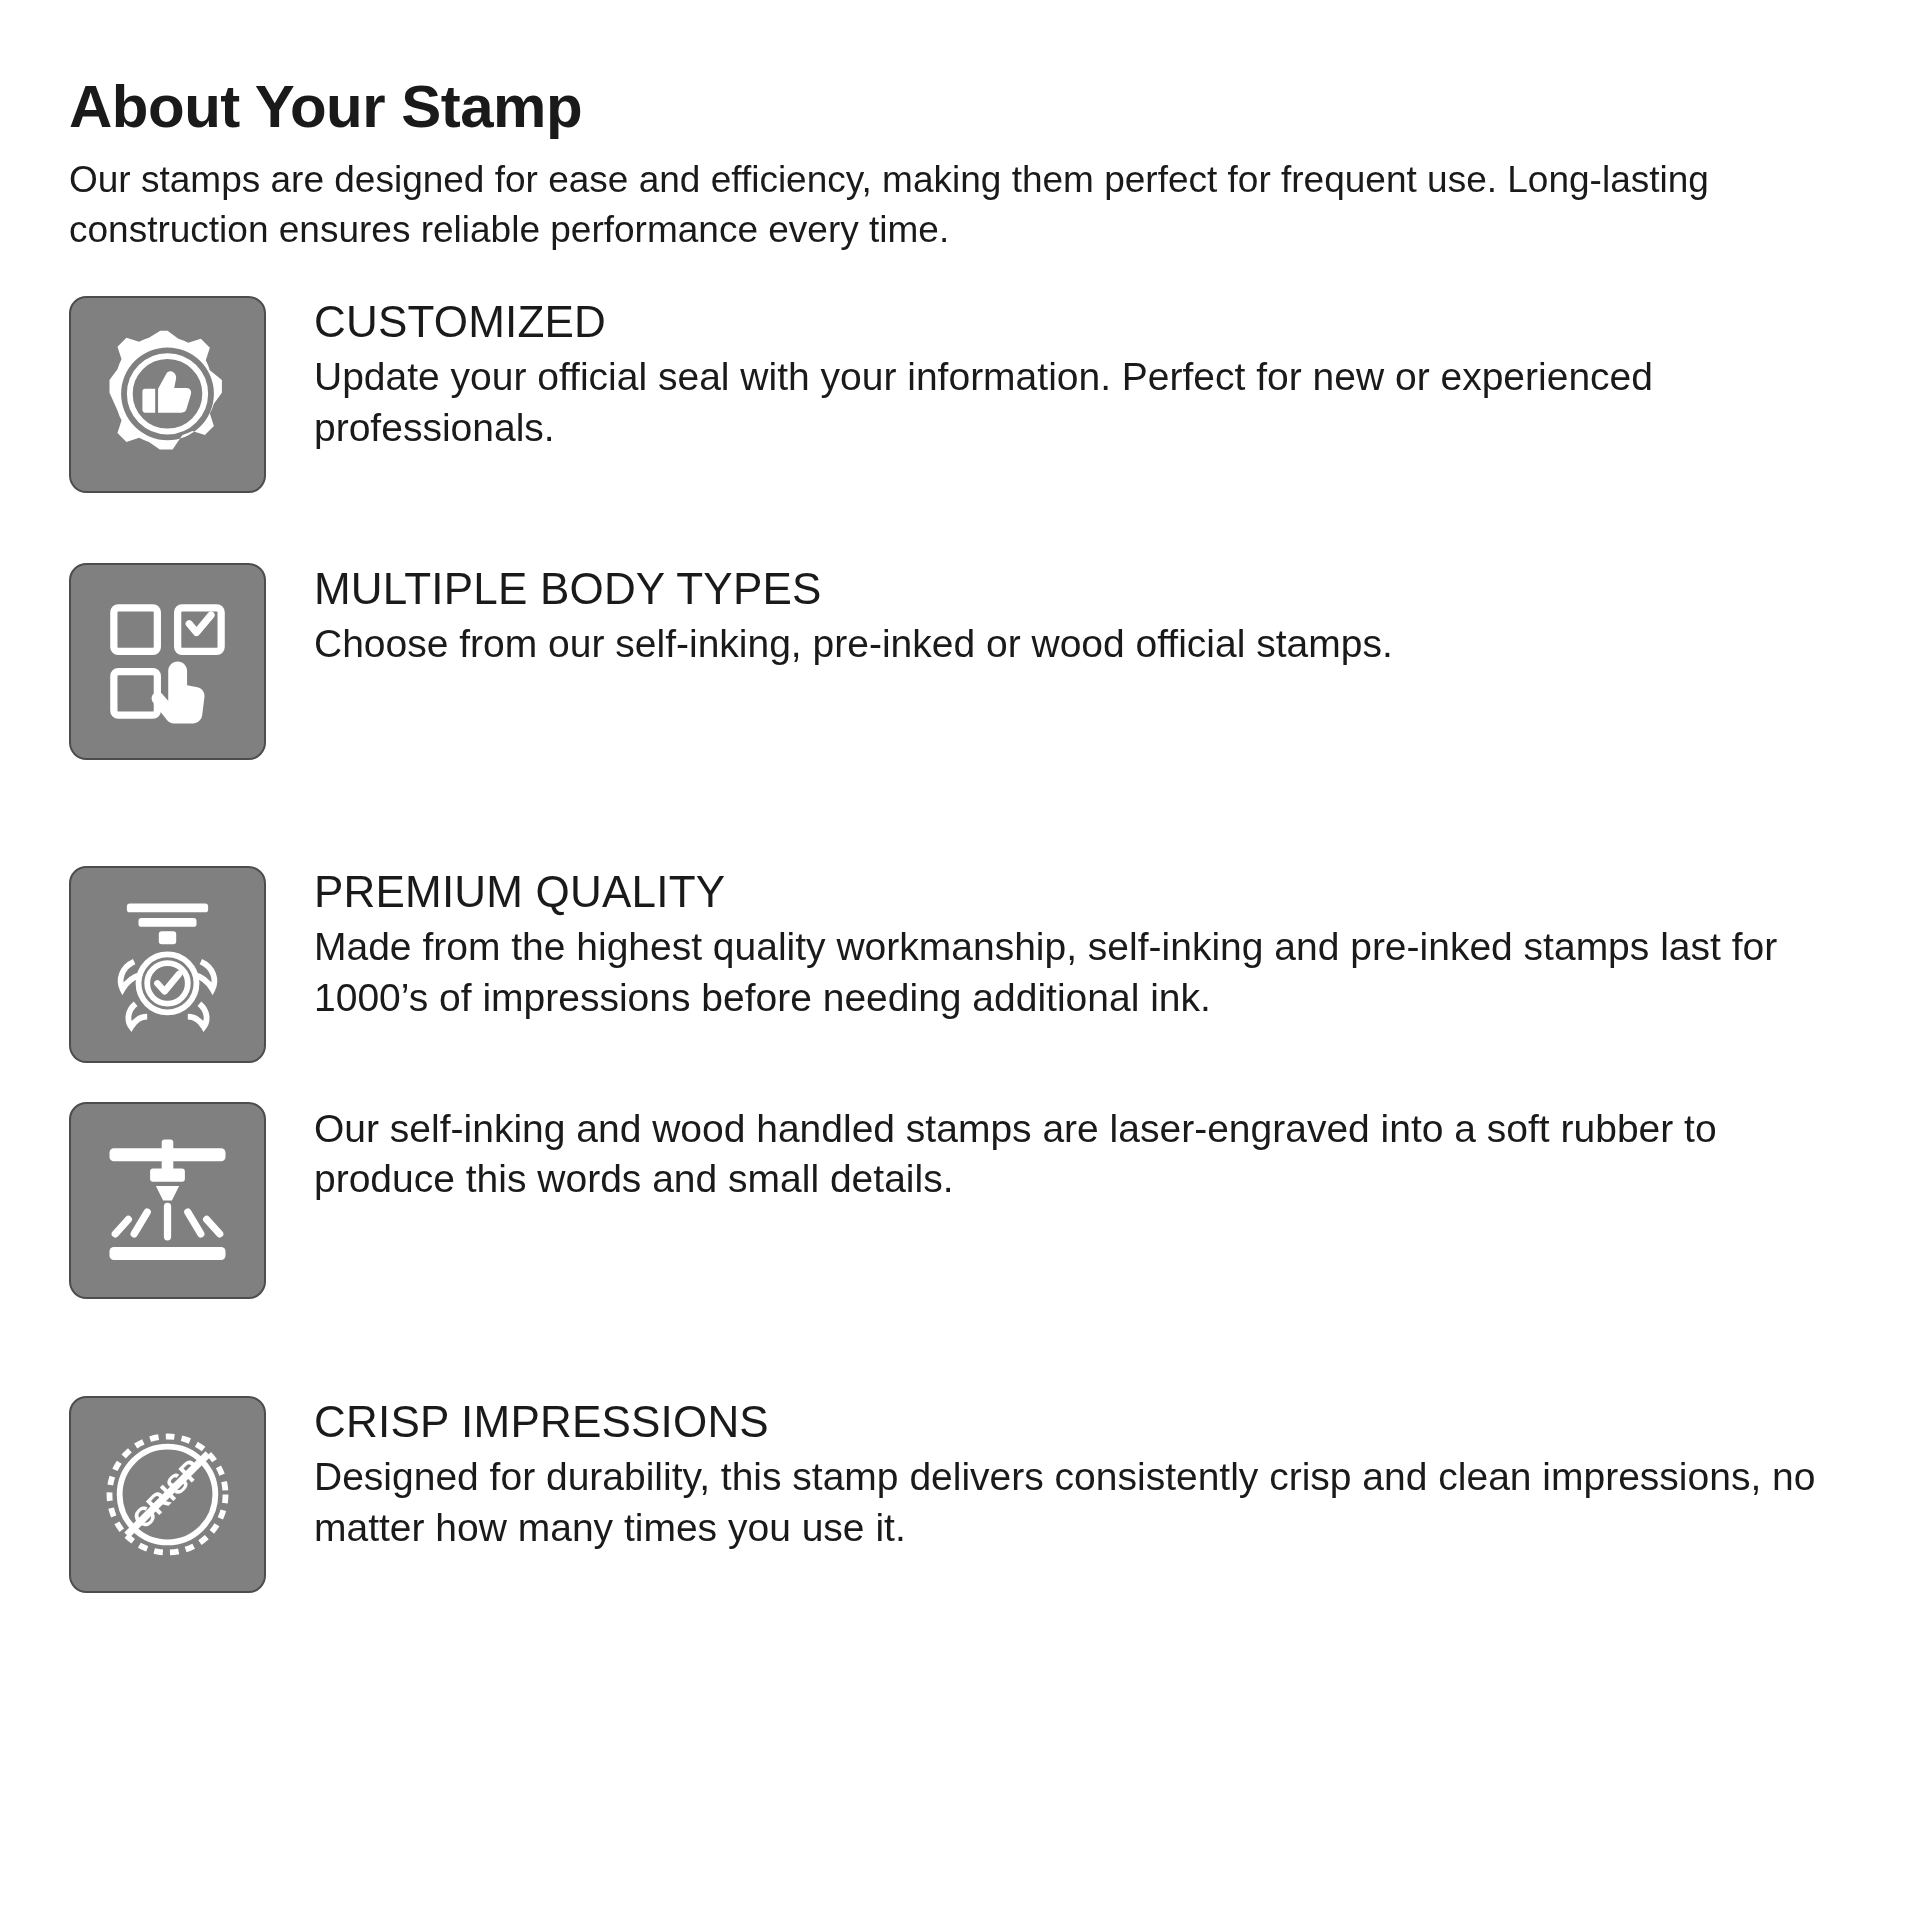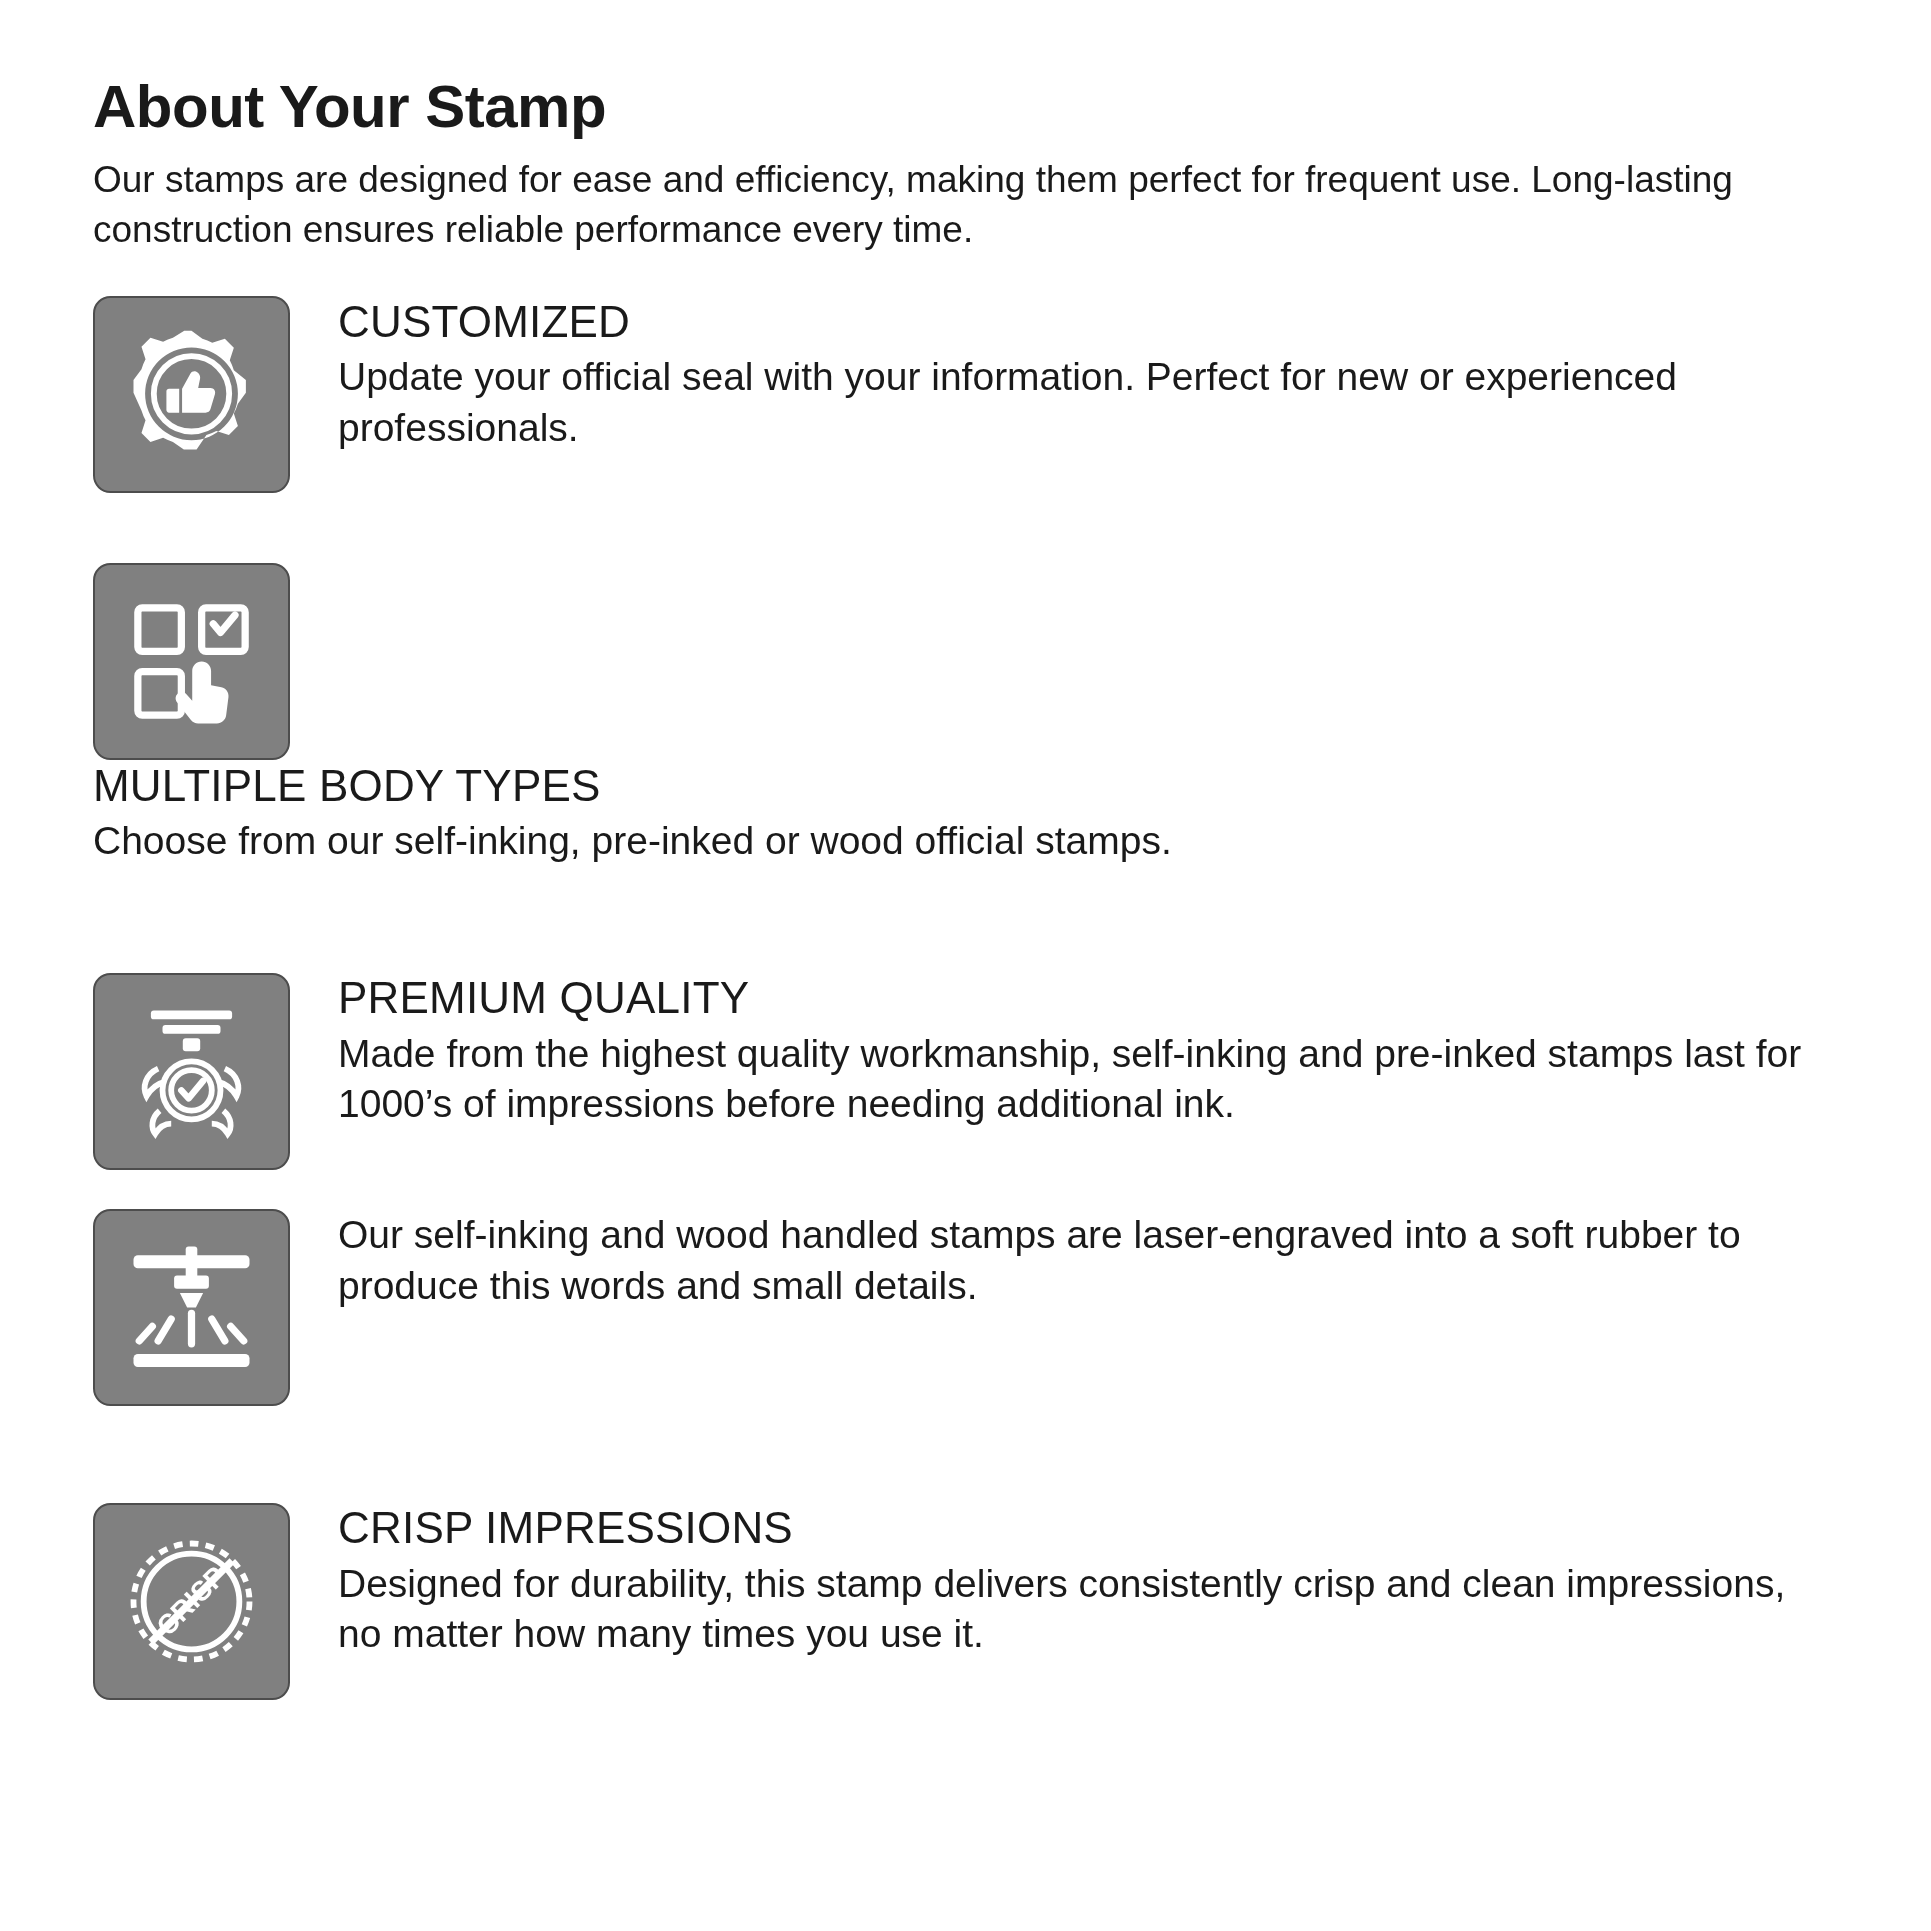--- a/index.html
+++ b/index.html
@@ -11,21 +11,21 @@
     width: 1931px;
     height: 1931px;
     font-family: "Liberation Sans", sans-serif;
     color: #1a1a1a;
     -webkit-font-smoothing: antialiased;
   }
   .page {
     box-sizing: border-box;
     width: 1931px;
     height: 1931px;
-    padding: 75px 93px 0 93px;
+    padding: 75px 93px 0 69px;
   }
   .page-title {
     font-size: 60px;
     font-weight: bold;
     letter-spacing: -0.5px;
     margin: 0 0 17.4px 0;
     line-height: 1.05;
   }
   .intro {
     font-size: 37px;
@@ -74,21 +74,21 @@
   }
   .feature-desc {
     font-size: 39px;
     line-height: 1.3;
     margin: 0;
     max-width: 1603px;
   }
 
   
   .feature.f-customized { margin-bottom: 70px; }
-  .feature.f-multiple { margin-bottom: 106px; flex-direction: column; }
+  .feature.f-multiple { margin-bottom: 106px; }
   .feature.f-premium { margin-bottom: 39px; }
   .feature.f-laser { margin-bottom: 97px; }
 </style>
 </head>
 <body>
 
 <div class="page">
 
   <h1 class="page-title">About Your Stamp</h1>
   <p class="intro">Our stamps are designed for ease and efficiency, making them perfect for frequent use. Long-lasting construction ensures reliable performance every time.</p>

